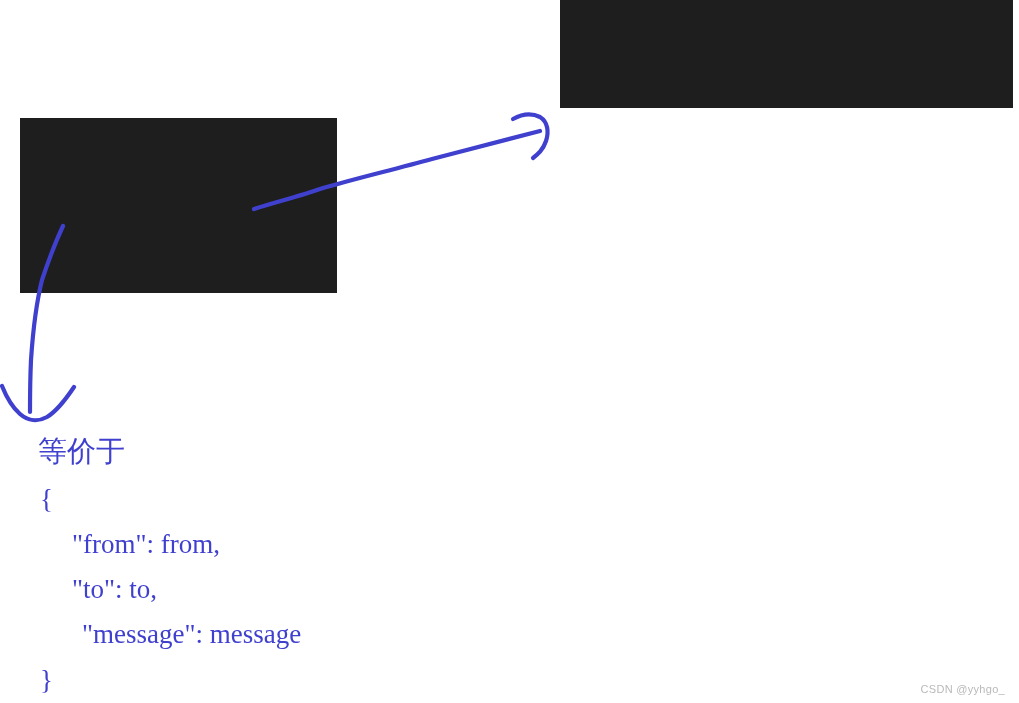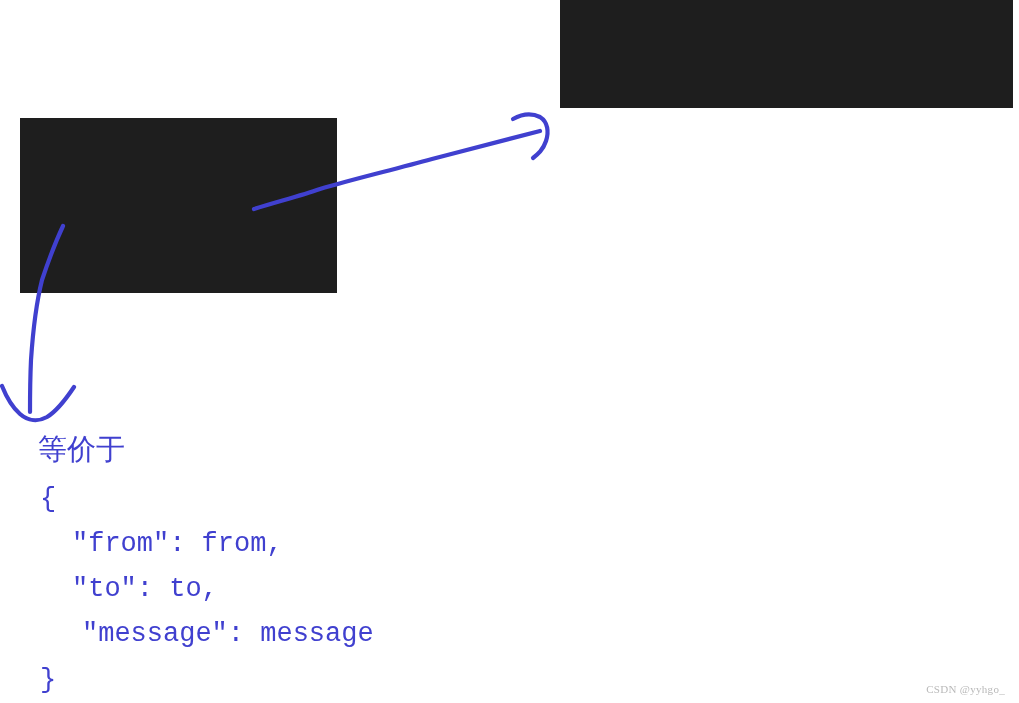--- a/index.html
+++ b/index.html
@@ -52,40 +52,40 @@
     top: 0;
     width: 1019px;
     height: 703px;
     pointer-events: none;
   }
 
   
   .note {
     position: absolute;
     color: #4040cf;
-    font-family: Liberation Mono, monospace;
+    font-family: Liberation Serif, serif;
     font-size: 27px;
     line-height: 1;
     white-space: pre;
   }
   #note-equiv   { left: 38px;  top: 437px; font-size: 29px; }
   #note-brace-o { left: 40px;  top: 486px; }
   #note-from    { left: 72px;  top: 531px; }
   #note-to      { left: 72px;  top: 576px; }
   #note-message { left: 82px;  top: 621px; }
   #note-brace-c { left: 40px;  top: 667px; }
 
   
   #watermark {
     position: absolute;
     right: 14px;
     bottom: 8px;
     color: #b9b9b9;
     font-size: 11px;
-    font-family: Liberation Serif, serif;
+    font-family: Liberation Sans, sans-serif;
     letter-spacing: 0.3px;
   }
 </style>
 </head>
 <body>
 
 <div class="code-block" id="top-code">
   <div class="inner">
 
     

